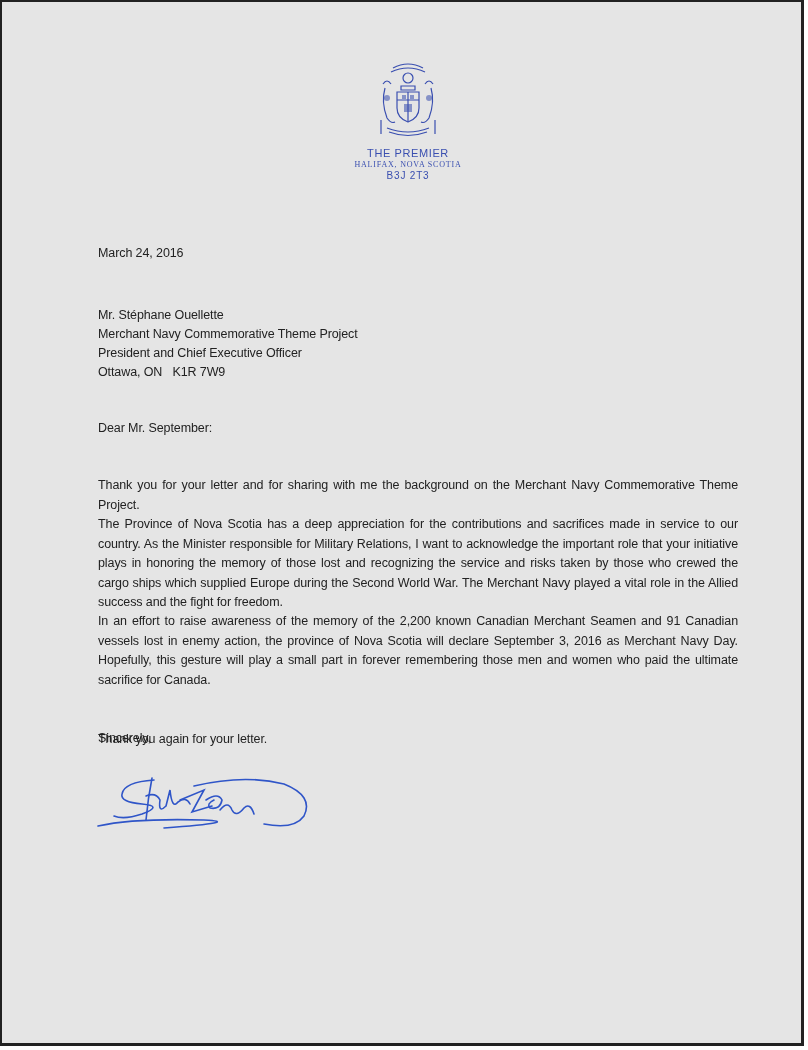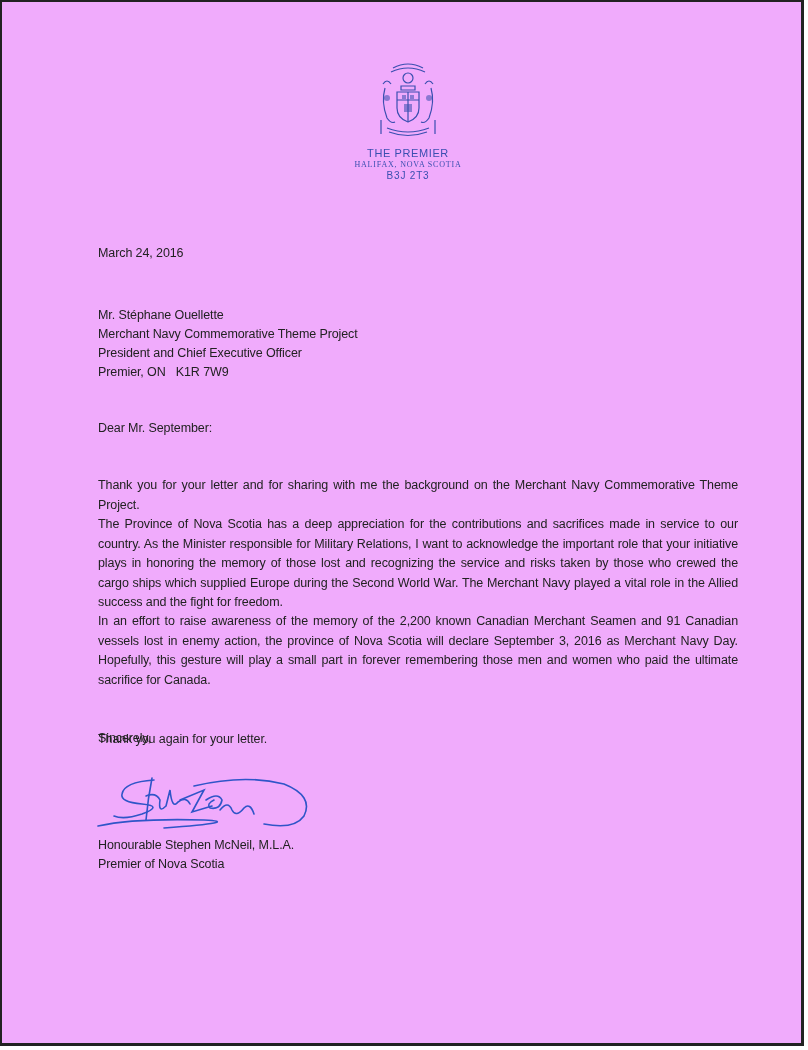--- a/index.html
+++ b/index.html
@@ -1,21 +1,21 @@
 <!DOCTYPE html>
 <html><head>
 <meta charset="utf-8">
 <style>
   html, body { margin: 0; padding: 0; background: #ffffff; }
   body { width: 808px; height: 1050px; position: relative; overflow: hidden; }
   .page {
     position: absolute; left: 0; top: 0; width: 804px; height: 1046px;
     border-left: 2px solid #222; border-top: 2px solid #222;
     border-right: 3px solid #222; border-bottom: 3px solid #222;
-    box-sizing: border-box; background: #f0abfc;
+    box-sizing: border-box; background: #e5e5e5;
   }
   .text { font-family: "Liberation Sans", sans-serif; color: #222; font-size: 12.5px; letter-spacing: -0.1px; }
   .crest { position: absolute; left: 373px; top: 56px; width: 66px; height: 84px; }
   .lh { position: absolute; left: 300px; width: 212px; text-align: center; color: #3a4fb0; font-family: "Liberation Sans", sans-serif; }
   .lh1 { top: 145px; font-size: 11px; letter-spacing: 0.6px; }
   .lh2 { top: 158px; font-size: 8px; letter-spacing: 0.8px; font-family: Liberation Serif, serif; }
   .lh3 { top: 168px; font-size: 10px; letter-spacing: 0.8px; }
   .abs { position: absolute; left: 96px; }
   .line { line-height: 19px; white-space: nowrap; }
   .para { width: 640px; line-height: 19.6px; text-align: justify; }
@@ -53,21 +53,21 @@
   <div class="lh lh1">THE PREMIER</div>
   <div class="lh lh2">HALIFAX, NOVA SCOTIA</div>
   <div class="lh lh3">B3J 2T3</div>
 
   <div class="abs text line" style="top:242px">March 24, 2016</div>
 
   <div class="abs text" style="top:304px">
     <div class="line">Mr. Stéphane Ouellette</div>
     <div class="line">Merchant Navy Commemorative Theme Project</div>
     <div class="line">President and Chief Executive Officer</div>
-    <div class="line" style="white-space:pre">Premier, ON   K1R 7W9</div>
+    <div class="line" style="white-space:pre">Ottawa, ON   K1R 7W9</div>
   </div>
 
   <div class="abs text line" style="top:417px">Dear Mr. September:</div>
 
   <div class="abs text para" style="top:474px">Thank you for your letter and for sharing with me the background on the Merchant Navy Commemorative Theme Project.</div>
   <div class="abs text para" style="top:513px">The Province of Nova Scotia has a deep appreciation for the contributions and sacrifices made in service to our country.  As the Minister responsible for Military Relations, I want to acknowledge the important role that your initiative plays in honoring the memory of those lost and recognizing the service and risks taken by those who crewed the cargo ships which supplied Europe during the Second World War.  The Merchant Navy played a vital role in the Allied success and the fight for freedom.</div>
   <div class="abs text para" style="top:610px">In an effort to raise awareness of the memory of the 2,200 known Canadian Merchant Seamen and 91 Canadian vessels lost in enemy action, the province of Nova Scotia will declare September 3, 2016 as Merchant Navy Day.  Hopefully, this gesture will play a small part in forever remembering those men and women who paid the ultimate sacrifice for Canada.</div>
   <div class="abs text line" style="top:728px">Thank you again for your letter.</div>
 
   <div class="abs text line" style="top:727px">Sincerely,</div>
@@ -78,18 +78,14 @@
       <path d="M60 10 Q30 12 28 24 Q26 32 48 34 Q70 36 48 44 Q30 50 20 46"></path>
       <path d="M58 8 Q54 28 52 50"></path>
       <path d="M52 26 Q62 22 66 30 Q64 44 72 36 L76 20 Q78 40 84 32 Q92 26 96 34"></path>
       <path d="M86 30 L110 20 L98 42 L118 36"></path>
       <path d="M112 30 Q124 22 128 30 Q126 40 116 38 Q112 34 120 30"></path>
       <path d="M126 40 Q134 30 138 40 Q142 48 150 38 Q156 32 160 44"></path>
       <path d="M100 16 Q150 4 190 14 Q220 26 210 46 Q200 60 170 54"></path>
     </g>
   </svg>
 
-  <div class="abs text" style="top:834px">
-    <div class="line">Honourable Stephen McNeil, M.L.A.</div>
-    <div class="line">Premier of Nova Scotia</div>
-  </div>
 
 </div>
 
 </body></html>

